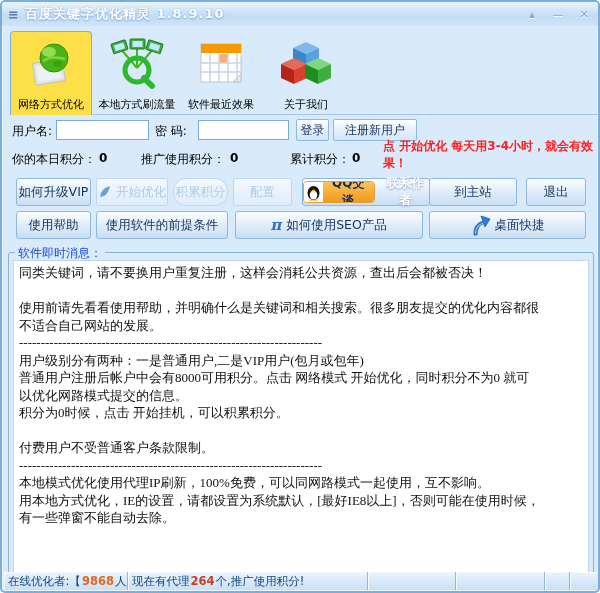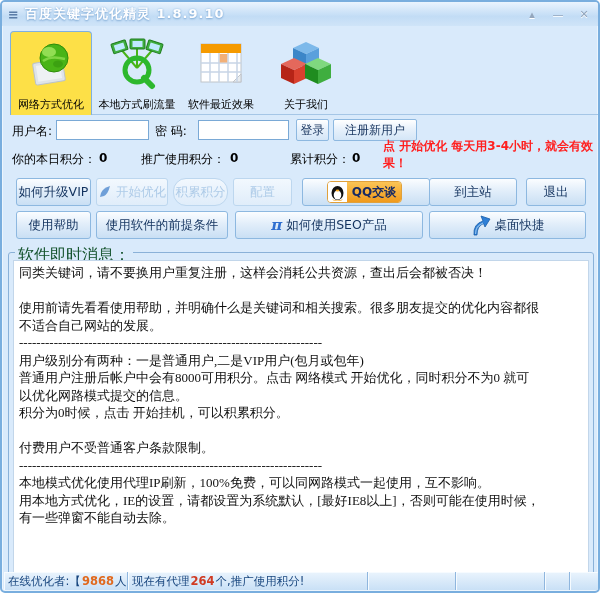--- a/index.html
+++ b/index.html
@@ -89,21 +89,21 @@
   .contact-txt{ color:#ffffff; font-weight:bold; text-shadow:0 1px 2px #7d95bd; }
   .pi{ color:#2f6fd0; font-weight:bold; font-style:italic; font-size:15px;
        font-family:"DejaVu Serif", serif; }
   
   .groupbox{
     position:absolute; left:6px; top:250px; width:586px; height:326px;
     border:1px solid #8ab1d8; border-radius:3px; background:#d9eafb;
   }
   .groupbox-title{
     position:absolute; left:6px; top:-8px; background:#d9eafb; padding:0 3px;
-    font-size:16px; color:#14532d;
+    font-size:12px; color:#1d4ed8;
   }
   .msgarea{
     position:absolute; left:4px; top:7px; right:4px; bottom:4px;
     background:#ffffff; border:1px solid #c2d6ea;
     font-size:13px; color:#111; line-height:17.5px;
     padding:3px 5px; white-space:pre-wrap; overflow:hidden;
     font-family:Liberation Serif, serif;
   }
   
   .statusbar{ position:absolute; left:0; right:0; bottom:0; height:20px; }
@@ -241,20 +241,21 @@
       <span class="qq-left">
         <svg width="15" height="17" viewBox="0 0 15 17">
           <ellipse cx="7.5" cy="9" rx="6" ry="7" fill="#111"></ellipse>
           <ellipse cx="7.5" cy="11" rx="3.8" ry="4.5" fill="#fff"></ellipse>
           <ellipse cx="7.5" cy="6.5" rx="1.8" ry="1" fill="#f6a623"></ellipse>
           <path d="M2 15 q5 3 11 0 l-1.5 1.5 q-4 1.5 -8 0 Z" fill="#f6a623"></path>
         </svg>
       </span>
       <span class="qq-right">QQ交谈</span>
     </span>
+    <span class="contact-txt">联系作者</span>
   </button>
   <button class="abtn row1" style="left:427px; width:88px;">到主站</button>
   <button class="abtn row1" style="left:524px; width:60px;">退出</button>
 
   <button class="abtn row2" style="left:14px; width:75px;">使用帮助</button>
   <button class="abtn row2" style="left:94px; width:132px;">使用软件的前提条件</button>
   <button class="abtn row2" style="left:233px; width:188px;">
     <span class="pi">π</span>
     <span>如何使用SEO产品</span>
   </button>

